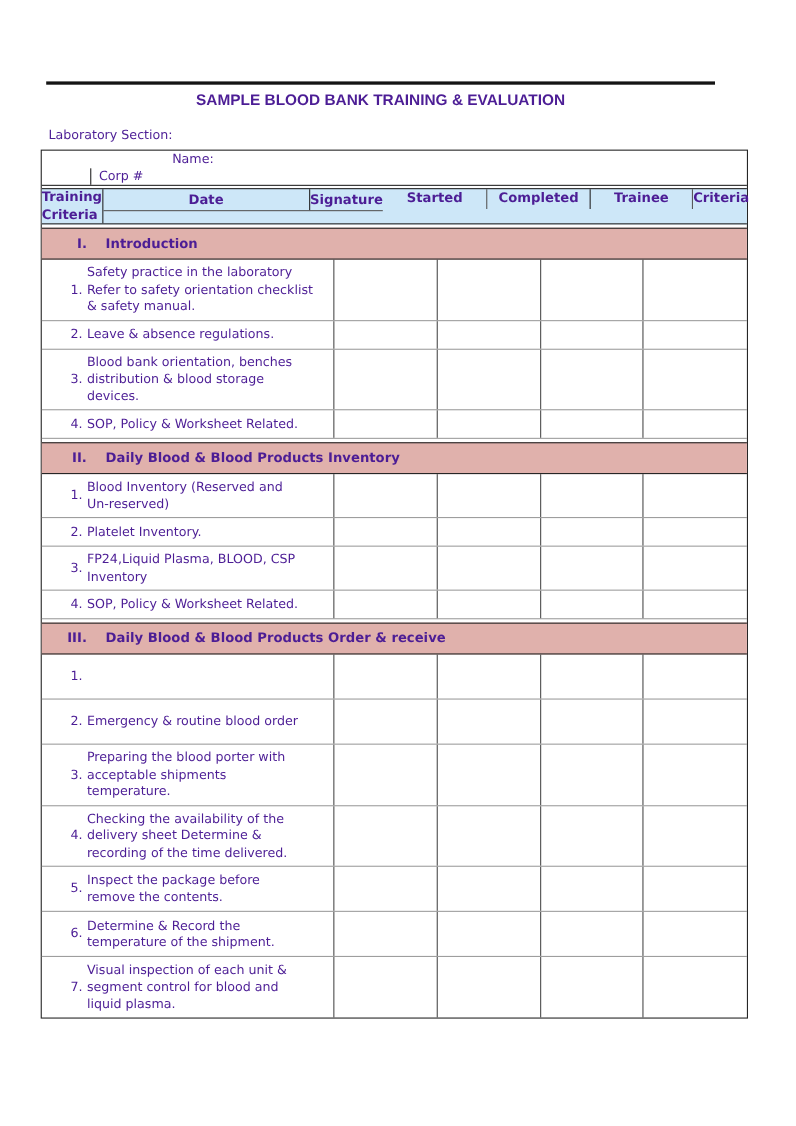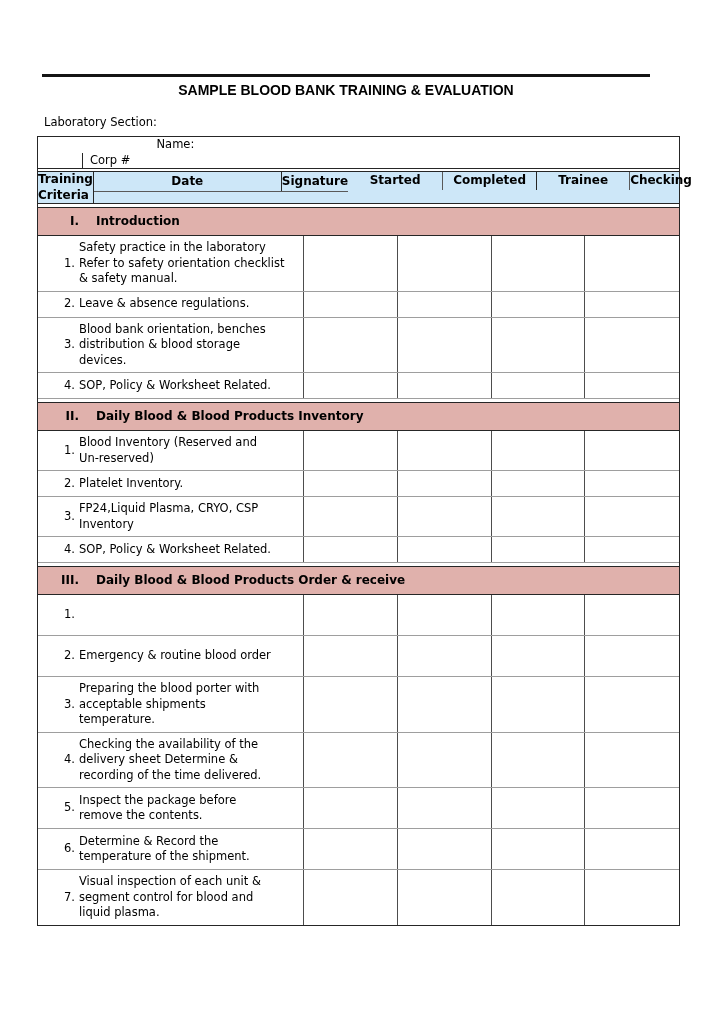--- a/index.html
+++ b/index.html
@@ -5,21 +5,21 @@
   :root{
     --header-blue:#cde7f8;
     --section-pink:#e0b1ac;
     --dark:#262626;
     --vline:#4d4d4d;
     --hline:#9e9e9e;
   }
   html,body{margin:0;padding:0;background:#ffffff;}
   .page{
     width:724px;height:1024px;position:relative;background:#ffffff;
-    font-family:"DejaVu Sans", sans-serif;color:#000000;overflow:hidden;
+    font-family:"DejaVu Sans", sans-serif;color:#4c1d95;overflow:hidden;
   }
   .title-block{margin:74px 0 0 42px;width:608px;}
   .rule{border-top:3px solid #141414;height:0;}
   .title{
     text-align:center;margin-top:5px;
     font-family:"Liberation Sans", sans-serif;font-weight:bold;font-size:14px;
   }
   .lab-label{margin:17px 0 0 44px;font-size:11.5px;}
   .grid{
     margin:7px 0 0 37px;width:643px;
@@ -92,21 +92,21 @@
       <div class="head-criteria">Training Criteria</div>
       <div class="head-right">
         <div class="head-top">
           <div class="head-date">Date</div>
           <div class="head-sig">Signature</div>
         </div>
         <div class="head-bottom">
           <div class="hcell hc-started">Started</div>
           <div class="hcell hc-completed">Completed</div>
           <div class="hcell hc-trainee">Trainee</div>
-          <div class="hcell hc-trainer">Checking</div>
+          <div class="hcell hc-trainer">Criteria</div>
         </div>
       </div>
     </div>
 
     <div class="sec-row">
       <span class="sec-num">I.</span>
       <span class="sec-title">Introduction</span>
     </div>
 
     <div class="trow">
@@ -176,21 +176,21 @@
         <span class="txt">Platelet Inventory.</span>
       </div>
       <div class="cell c2"></div>
       <div class="cell c3"></div>
       <div class="cell c4"></div>
       <div class="cell c5"></div>
     </div>
     <div class="trow">
       <div class="cell criteria">
         <span class="num">3.</span>
-        <span class="txt">FP24,Liquid Plasma, CRYO, CSP
+        <span class="txt">FP24,Liquid Plasma, BLOOD, CSP
 Inventory</span>
       </div>
       <div class="cell c2"></div>
       <div class="cell c3"></div>
       <div class="cell c4"></div>
       <div class="cell c5"></div>
     </div>
     <div class="trow">
       <div class="cell criteria">
         <span class="num">4.</span>

